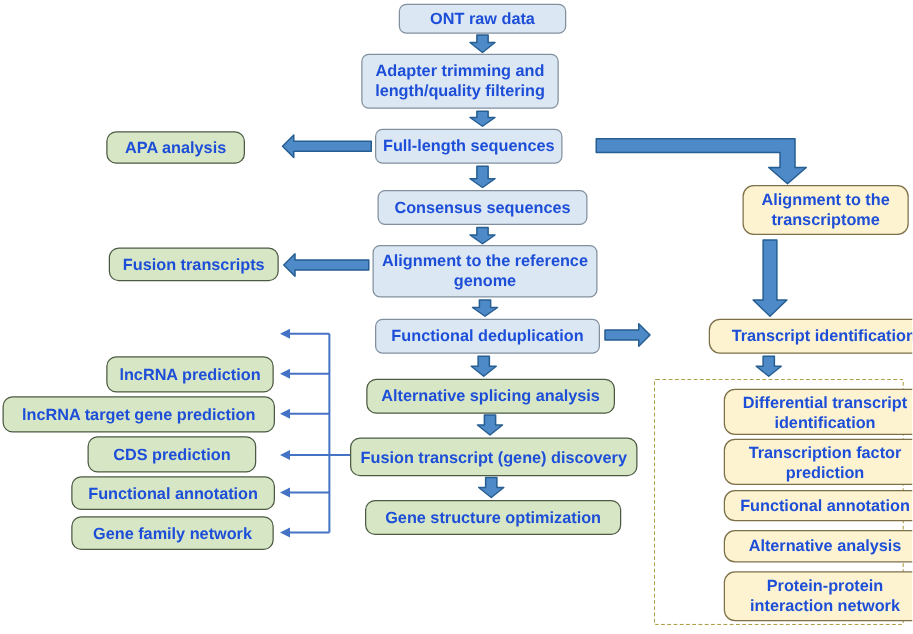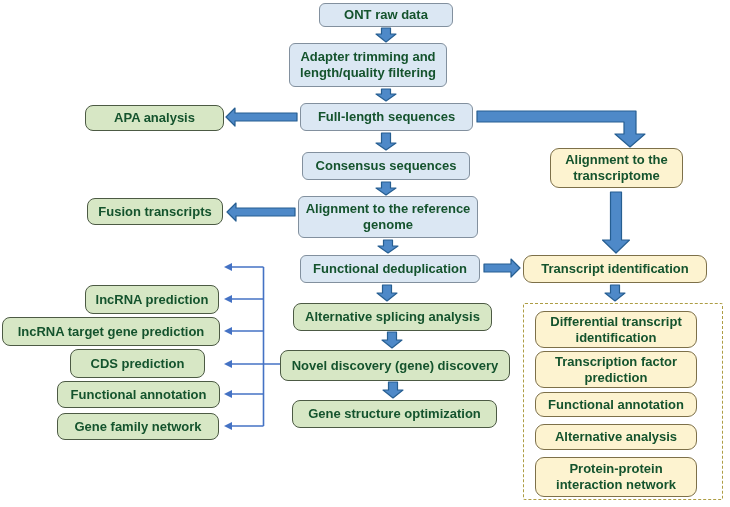--- a/index.html
+++ b/index.html
@@ -2,26 +2,26 @@
 <html style="--blue-fill: #dbe7f3; --blue-border: #82909e; --green-fill: #d7e7c5; --green-border: #4c5a44; --yellow-fill: #fdf3d0; --yellow-border: #7d7049; --arrow-fill: #4e89c8; --arrow-stroke: #265e91; --thin-arrow: #4472c4; --dashed-border: #ad9d44;"><head>
 <meta charset="utf-8">
 <style>
   html,body{margin:0;padding:0;background:#fff;}
   #stage{
     position:relative;width:730px;height:507px;background:#ffffff;overflow:hidden;
     font-family:"Liberation Sans",sans-serif;
   }
   .node{
     position:absolute;display:flex;align-items:center;justify-content:center;
-    text-align:center;font-size:13px;font-weight:600;color:#14532d;
+    text-align:center;font-size:13px;font-weight:600;color:#1d4ed8;
     line-height:1.22;box-sizing:border-box;padding:1px 3px;
   }
   .blue{background:var(--blue-fill);border:1.4px solid var(--blue-border);border-radius:6px;}
   .green{background:var(--green-fill);border:1.4px solid var(--green-border);border-radius:8px;}
-  .yellow{background:var(--yellow-fill);border:1.4px solid var(--yellow-border);border-radius:9px;}
+  .yellow{background:var(--yellow-fill);border:1.4px solid var(--yellow-border);border-radius:9px;margin-left:44px;}
   .dashed-panel{
     position:absolute;box-sizing:border-box;
     border:1.7px dashed var(--dashed-border);border-radius:2px;background:transparent;
   }
   #arrow-layer{position:absolute;left:0;top:0;width:730px;height:507px;}
   .block-arrow{fill:var(--arrow-fill);stroke:var(--arrow-stroke);stroke-width:1.2;stroke-linejoin:round;}
   .thin-line{stroke:var(--thin-arrow);stroke-width:1.6;fill:none;}
   .thin-head{fill:var(--thin-arrow);stroke:none;}
 </style>
 </head>
@@ -62,35 +62,35 @@
       <polygon class="thin-head" points="224,299 232,295 232,303"></polygon>
       <polygon class="thin-head" points="224,331 232,327 232,335"></polygon>
       <polygon class="thin-head" points="224,364 232,360 232,368"></polygon>
       <polygon class="thin-head" points="224,394 232,390 232,398"></polygon>
       <polygon class="thin-head" points="224,426 232,422 232,430"></polygon>
     </g>
   </svg>
 
   <div class="node blue" style="left:319px;top:3px;width:134px;height:24px">ONT raw data</div>
   <div class="node blue" style="left:289px;top:43px;width:158px;height:44px">Adapter trimming and length/quality filtering</div>
-  <div class="node blue" style="left:300px;top:103px;width:173px;height:28px">Full-length sequences</div>
+  <div class="node blue" style="left:300px;top:103px;width:150px;height:28px">Full-length sequences</div>
   <div class="node blue" style="left:302px;top:152px;width:168px;height:28px">Consensus sequences</div>
   <div class="node blue" style="left:298px;top:196px;width:180px;height:42px">Alignment to the reference genome</div>
   <div class="node blue" style="left:300px;top:255px;width:180px;height:28px">Functional deduplication</div>
 
-  <div class="node green" style="left:85px;top:105px;width:139px;height:26px">APA analysis</div>
+  <div class="node green" style="left:85px;top:105px;width:111px;height:26px">APA analysis</div>
   <div class="node green" style="left:87px;top:198px;width:136px;height:27px">Fusion transcripts</div>
   <div class="node green" style="left:85px;top:285px;width:134px;height:29px">lncRNA prediction</div>
   <div class="node green" style="left:2px;top:317px;width:218px;height:29px">lncRNA target gene prediction</div>
   <div class="node green" style="left:70px;top:349px;width:135px;height:29px">CDS prediction</div>
   <div class="node green" style="left:57px;top:381px;width:163px;height:27px">Functional annotation</div>
   <div class="node green" style="left:57px;top:413px;width:162px;height:27px">Gene family network</div>
 
   <div class="node green" style="left:293px;top:303px;width:199px;height:28px">Alternative splicing analysis</div>
-  <div class="node green" style="left:280px;top:350px;width:230px;height:31px">Novel discovery (gene) discovery</div>
+  <div class="node green" style="left:280px;top:350px;width:230px;height:31px">Fusion transcript (gene) discovery</div>
   <div class="node green" style="left:292px;top:400px;width:205px;height:28px">Gene structure optimization</div>
 
   <div class="node yellow" style="left:550px;top:148px;width:133px;height:40px">Alignment to the transcriptome</div>
   <div class="node yellow" style="left:523px;top:255px;width:184px;height:28px">Transcript identification</div>
 
   <div class="dashed-panel" style="left:523px;top:303px;width:200px;height:197px"></div>
   <div class="node yellow" style="left:535px;top:311px;width:162px;height:37px">Differential transcript identification</div>
   <div class="node yellow" style="left:535px;top:351px;width:162px;height:37px">Transcription factor prediction</div>
   <div class="node yellow" style="left:535px;top:392px;width:162px;height:25px">Functional annotation</div>
   <div class="node yellow" style="left:535px;top:424px;width:162px;height:26px">Alternative analysis</div>

